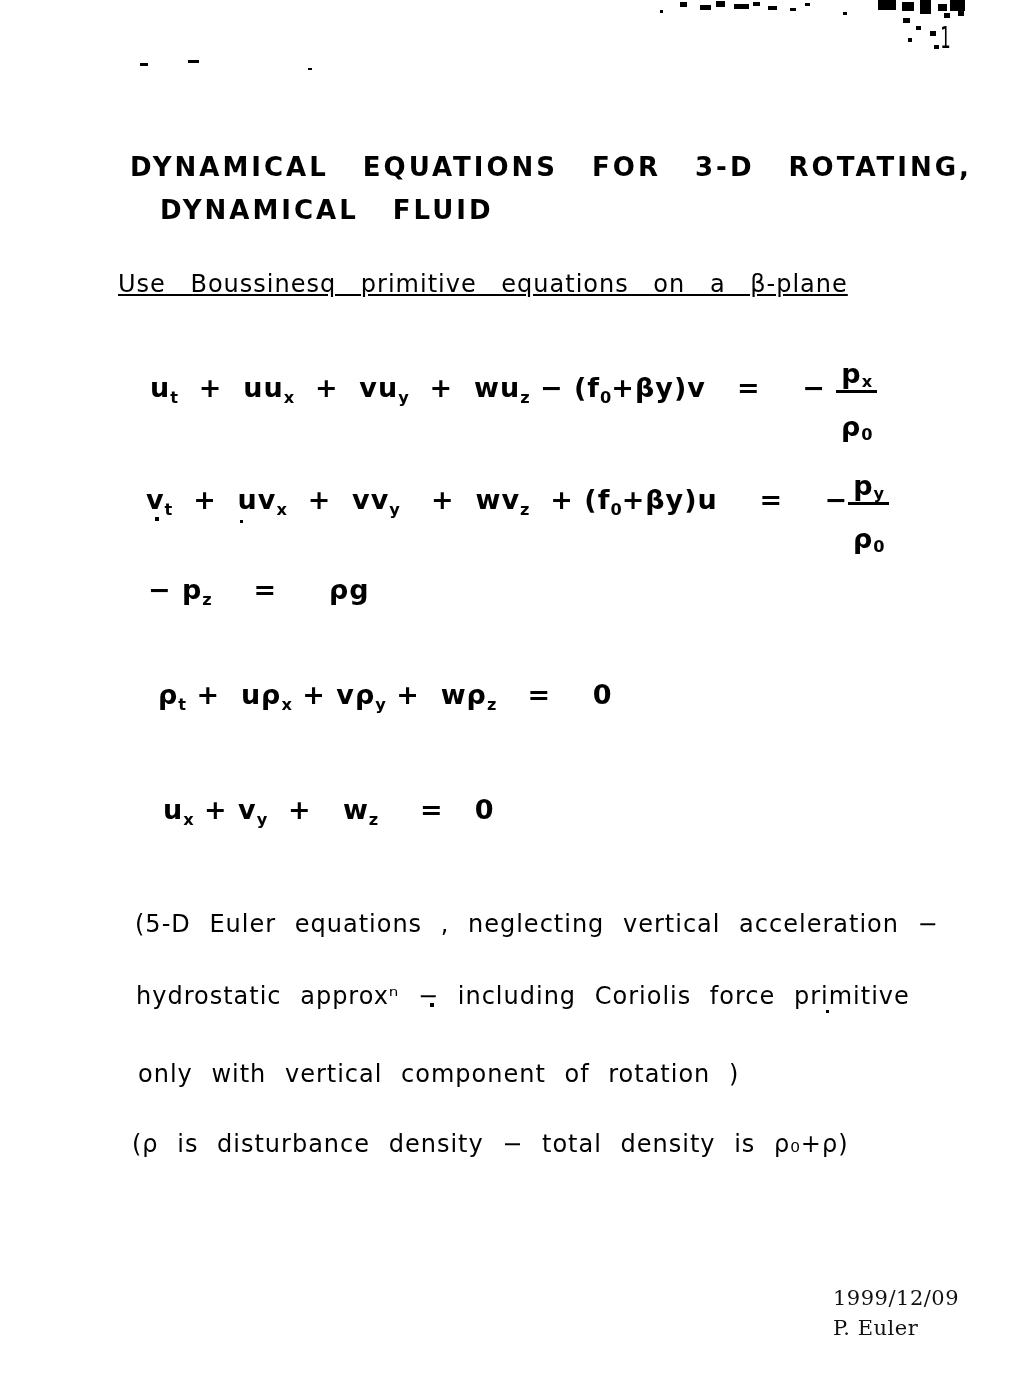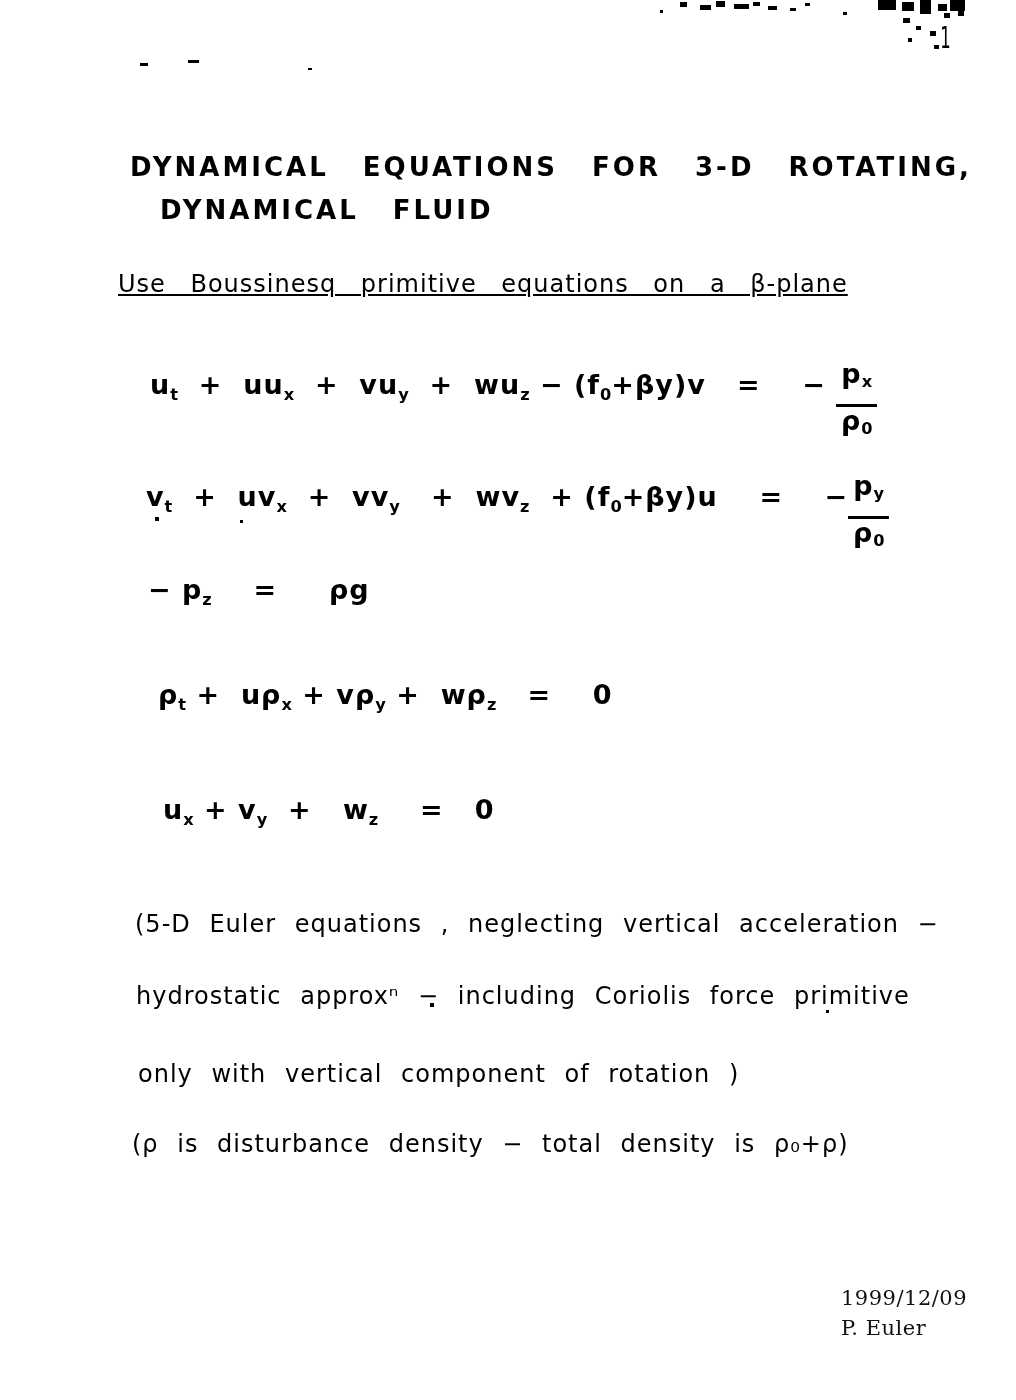--- a/index.html
+++ b/index.html
@@ -23,26 +23,26 @@
   }
   .intro{font-size:24px;word-spacing:16px;text-decoration:underline;}
   .note{font-size:24px;word-spacing:10px;}
   .eq{font-size:27px;font-weight:700;}
   .eq span{white-space:pre;}
   .eq sub{font-size:0.6em;vertical-align:-0.35em;letter-spacing:0;}
   .frac{
     display:inline-block;text-align:center;vertical-align:middle;
     transform:translateY(12px);line-height:1.05;
   }
-  .frac .num{display:block;border-bottom:3px solid #000;padding:0 5px 14px 5px;}
-  .frac .den{display:block;padding-top:0;}
+  .frac .num{display:block;border-bottom:3px solid #000;padding:0 5px 0 5px;}
+  .frac .den{display:block;padding-top:20px;}
   .frac sub{font-size:0.6em;vertical-align:-0.25em;}
   .footer{
     font-family:"DejaVu Serif",serif;
-    font-size:21px;letter-spacing:0.5px;color:#111;margin-left:8px;
+    font-size:21px;letter-spacing:0.5px;color:#111;
   }
   .pageno{
     font-size:30px;font-family:"DejaVu Sans",sans-serif;
     transform:scaleX(0.55);color:#000;
   }
   .speck{position:absolute;background:#000;}
 </style>
 </head>
 <body>
 

